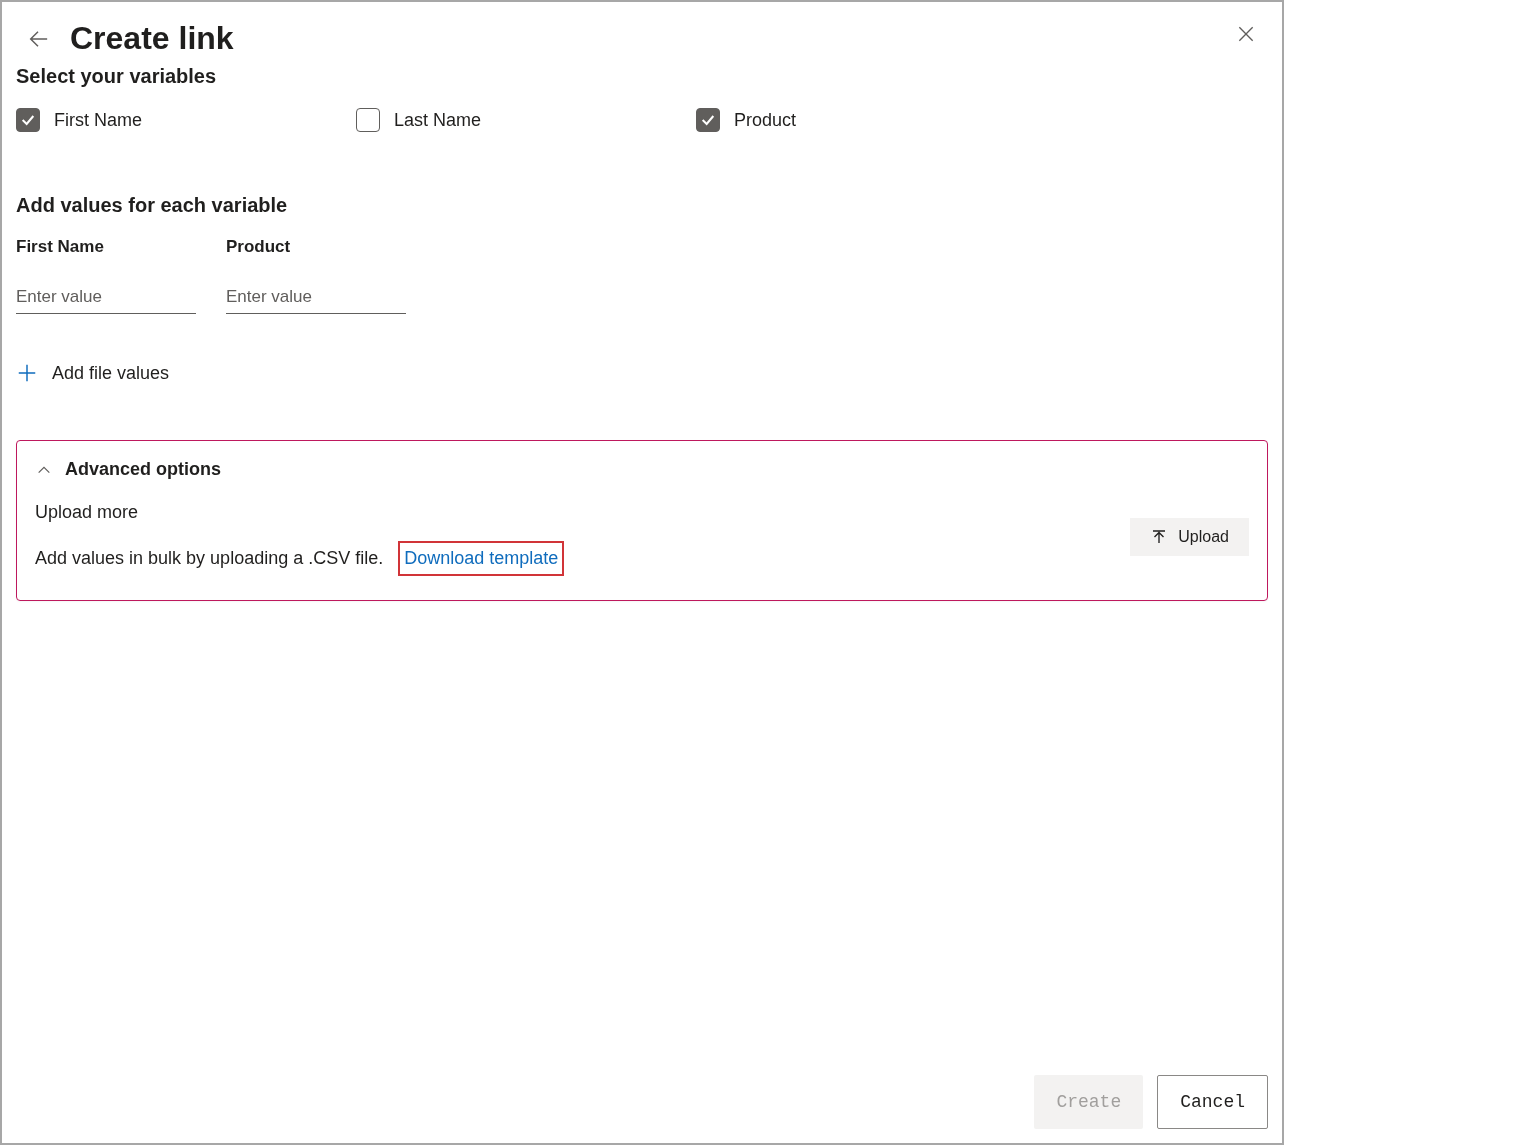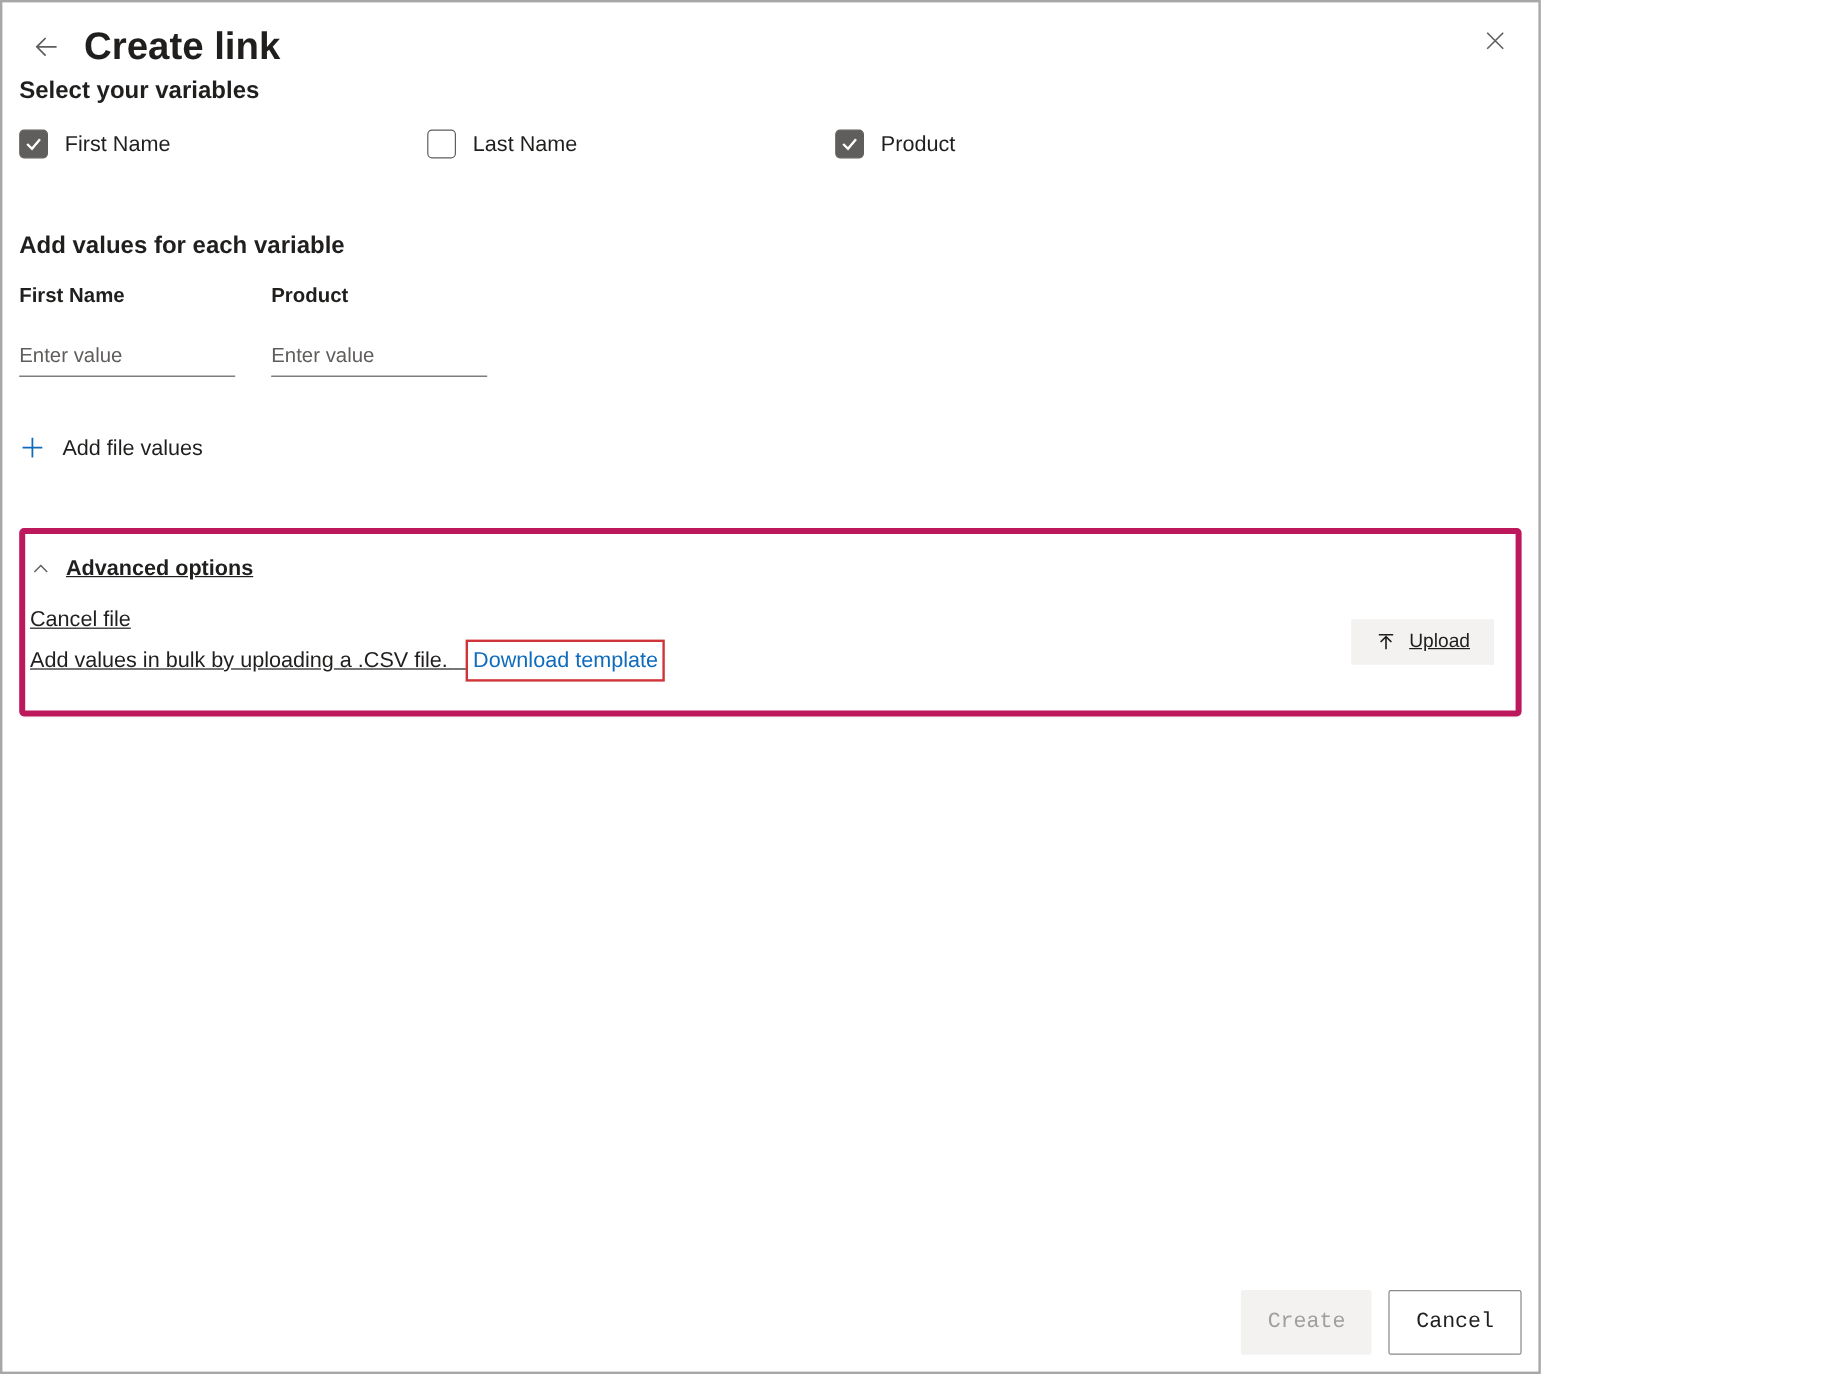--- a/index.html
+++ b/index.html
@@ -112,25 +112,24 @@
     color: #201f1e;
     cursor: pointer;
   }
   .add-more .plus {
     color: #0f6cbd;
     width: 22px; height: 22px;
     display:flex;align-items:center;justify-content:center;
   }
   .advanced-card {
     margin-top: 56px;
-    border: 5px solid #be185d;
+    border: 1px solid #be185d;
     border-radius: 4px;
-    padding: 18px 18px 24px 4px;
+    padding: 18px 18px 24px 18px;
     box-shadow: 0 1px 2px rgba(0,0,0,0.04);
-    text-decoration: underline;
   }
   .advanced-header {
     display: flex;
     align-items: center;
     gap: 12px;
     font-size: 18px;
     font-weight: 600;
     cursor: pointer;
   }
   .chevron {
@@ -143,21 +142,21 @@
     display: flex;
     justify-content: space-between;
     align-items: center;
     gap: 20px;
   }
   .advanced-text {
     font-size: 18px;
     line-height: 1.6;
     color: #201f1e;
   }
-  .advanced-text .sub { margin-top: 2px; }
+  .advanced-text .sub { margin-top: 14px; }
   .link {
     color: #0f6cbd;
     text-decoration: none;
     cursor: pointer;
   }
   .highlight-box {
     border: 2px solid #d13438;
     padding: 1px 4px;
     display: inline-block;
   }
@@ -274,21 +273,21 @@
       <div class="advanced-header">
         <span class="chevron">
           <svg viewBox="0 0 24 24" width="16" height="16" fill="none" stroke="currentColor" stroke-width="1.8">
             <path d="M4 16 L12 8 L20 16"></path>
           </svg>
         </span>
         <span>Advanced options</span>
       </div>
       <div class="advanced-body">
         <div class="advanced-text">
-          <div>Cancel file</div>
+          <div>Upload more</div>
           <div class="sub">
             <span>Add values in bulk by uploading a .CSV file.</span>
             <span>&nbsp;</span>
             <span class="highlight-box">
               <a class="link">Download template</a>
             </span>
           </div>
         </div>
         <button class="upload-btn">
           <span>

